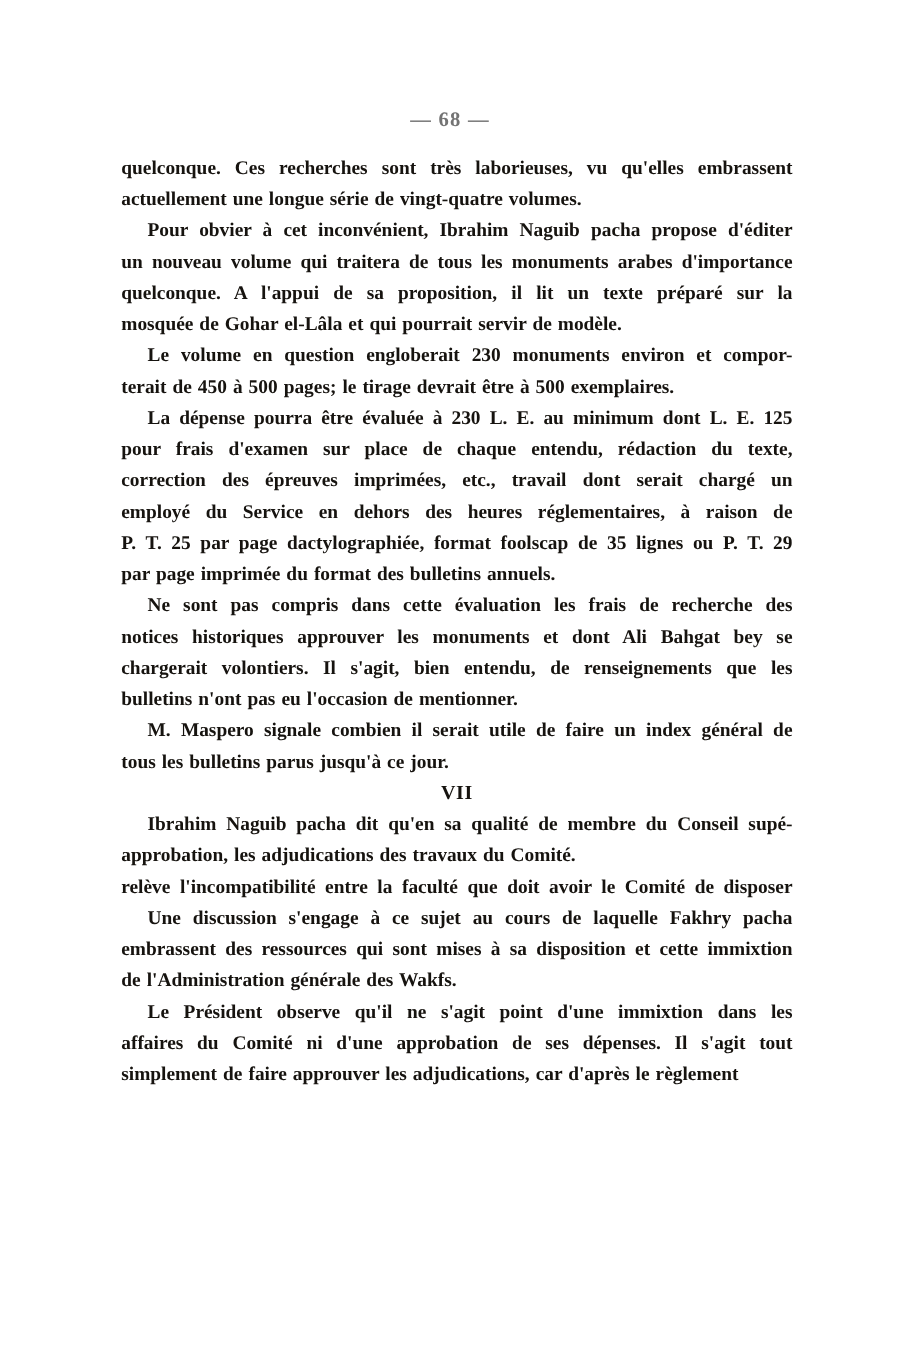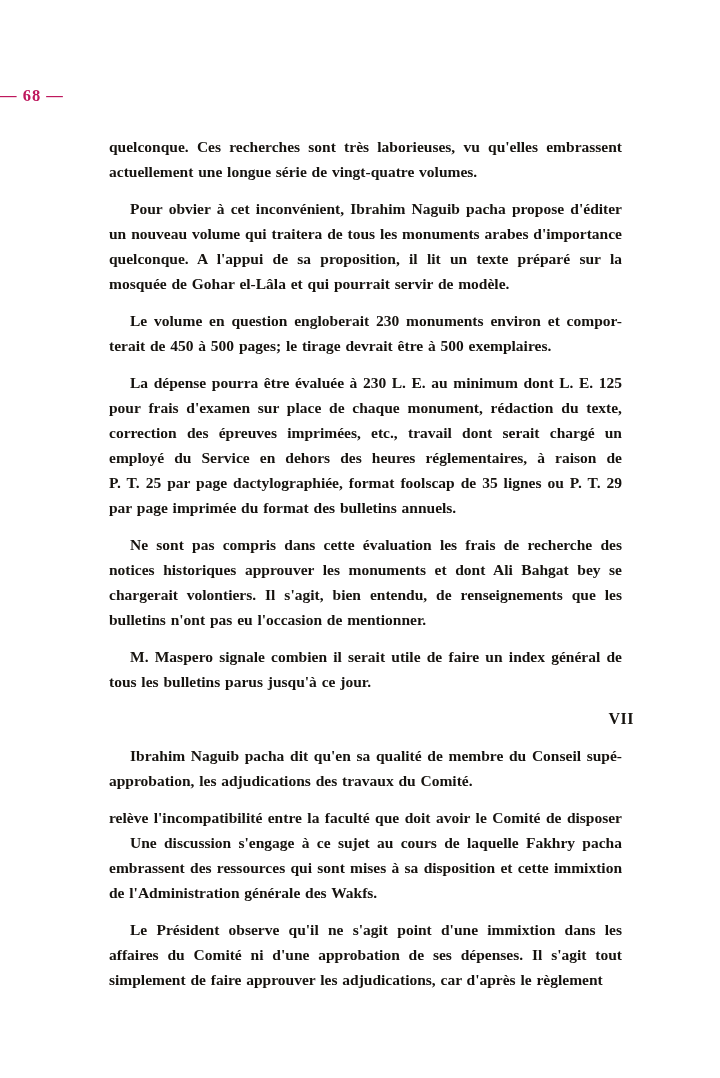--- a/index.html
+++ b/index.html
@@ -14,56 +14,56 @@
     background: #ffffff;
     overflow: hidden;
     font-family: "Liberation Serif", "DejaVu Serif", serif;
     color: #16130f;
   }
   .page-number {
     position: absolute;
     top: 86px;
     left: 0;
     width: 720px;
-    text-align: left;
+    text-align: center;
     font-size: 16.5px;
     font-weight: bold;
     letter-spacing: 1px;
-    color: #be185d;
+    color: #737373;
   }
   .text-block {
     position: absolute;
     top: 122px;
     left: 97px;
     width: 537px;
     font-size: 15.5px;
     font-weight: bold;
     line-height: 25px;
   }
   .paragraph {
-    margin: 12px;
+    margin: 0;
     padding: 0;
   }
   .line {
     height: 25px;
     text-align: justify;
     text-align-last: justify;
     overflow: visible;
     word-spacing: 0.06em;
   }
   .line.last-line {
     text-align: center;
     text-align-last: left;
   }
   .line.indent-line {
     text-indent: 21px;
   }
   .section-heading {
     height: 25px;
-    text-align: right;
+    text-align: center;
     font-weight: bold;
     font-size: 16px;
     letter-spacing: 0.5px;
   }
 </style>
 </head>
 <body>
 
 <div class="page">
   <div class="page-number">— 68 —</div>
@@ -77,21 +77,21 @@
         <div class="line">un nouveau volume qui traitera de tous les monuments arabes d'importance</div>
         <div class="line">quelconque. A l'appui de sa proposition, il lit un texte préparé sur la</div>
         <div class="line last-line">mosquée de Gohar el-Lâla et qui pourrait servir de modèle.</div>
       </div>
       <div class="paragraph">
         <div class="line indent-line">Le volume en question engloberait 230 monuments environ et compor-</div>
         <div class="line last-line">terait de 450 à 500 pages; le tirage devrait être à 500 exemplaires.</div>
       </div>
       <div class="paragraph">
         <div class="line indent-line">La dépense pourra être évaluée à 230 L. E. au minimum dont L. E. 125</div>
-        <div class="line">pour frais d'examen sur place de chaque monument, rédaction du texte,</div>
+        <div class="line">pour frais d'examen sur place de chaque entendu, rédaction du texte,</div>
         <div class="line">correction des épreuves imprimées, etc., travail dont serait chargé un</div>
         <div class="line">employé du Service en dehors des heures réglementaires, à raison de</div>
         <div class="line">P. T. 25 par page dactylographiée, format foolscap de 35 lignes ou P. T. 29</div>
         <div class="line last-line">par page imprimée du format des bulletins annuels.</div>
       </div>
       <div class="paragraph">
         <div class="line indent-line">Ne sont pas compris dans cette évaluation les frais de recherche des</div>
         <div class="line">notices historiques approuver les monuments et dont Ali Bahgat bey se</div>
         <div class="line">chargerait volontiers. Il s'agit, bien entendu, de renseignements que les</div>
         <div class="line last-line">bulletins n'ont pas eu l'occasion de mentionner.</div>

